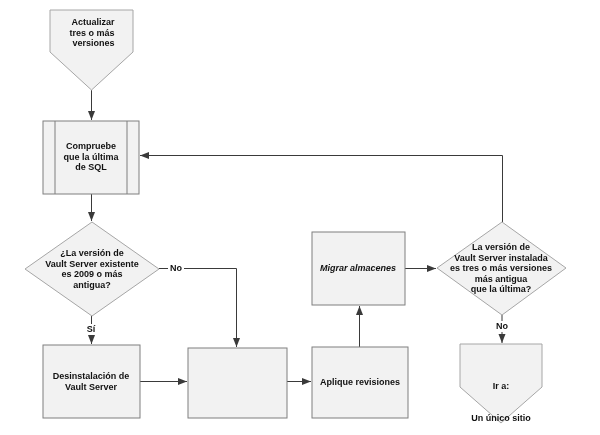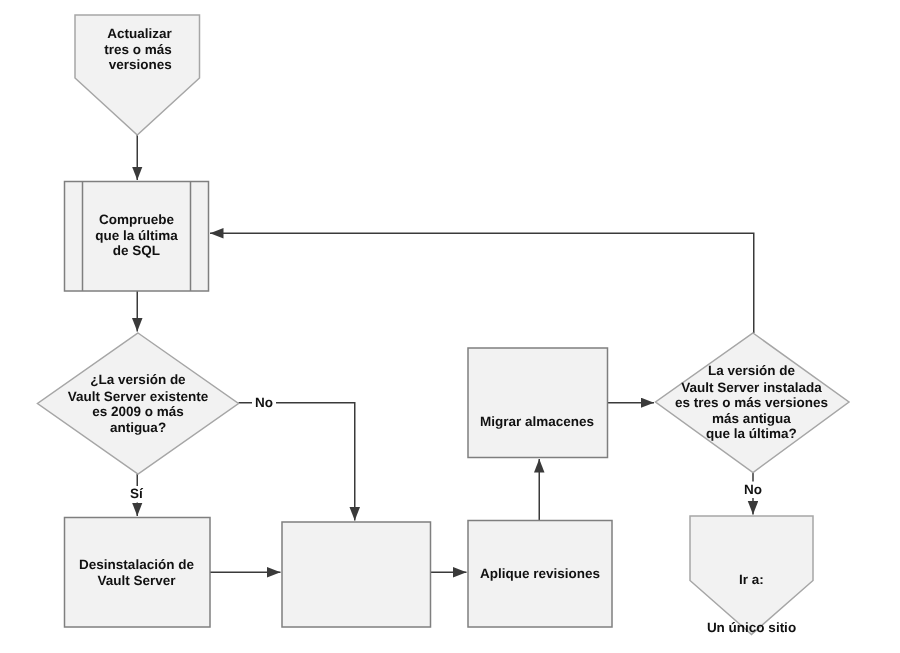--- a/index.html
+++ b/index.html
@@ -88,21 +88,21 @@
 Vault Server existente
 es 2009 o más
 antigua?</div>
 
   <div class="label" style="left:91px; top:371px;">Desinstalación de
 Vault Server</div>
 
 
   <div class="label" style="left:360px; top:377px;">Aplique revisiones</div>
 
-  <div class="label" style="left:358px; top:276px;">Migrar almacenes</div>
+  <div class="label" style="left:358px; top:263px;font-style:italic;">Migrar almacenes</div>
 
   <div class="label" style="left:501px; top:242px;">La versión de
 Vault Server instalada
 es tres o más versiones
 más antigua
 que la última?</div>
 
   <div class="label stacked" style="left:501px; top:360px;">
     <span class="underline">Ir a:</span>
     <span>Un único sitio</span>

